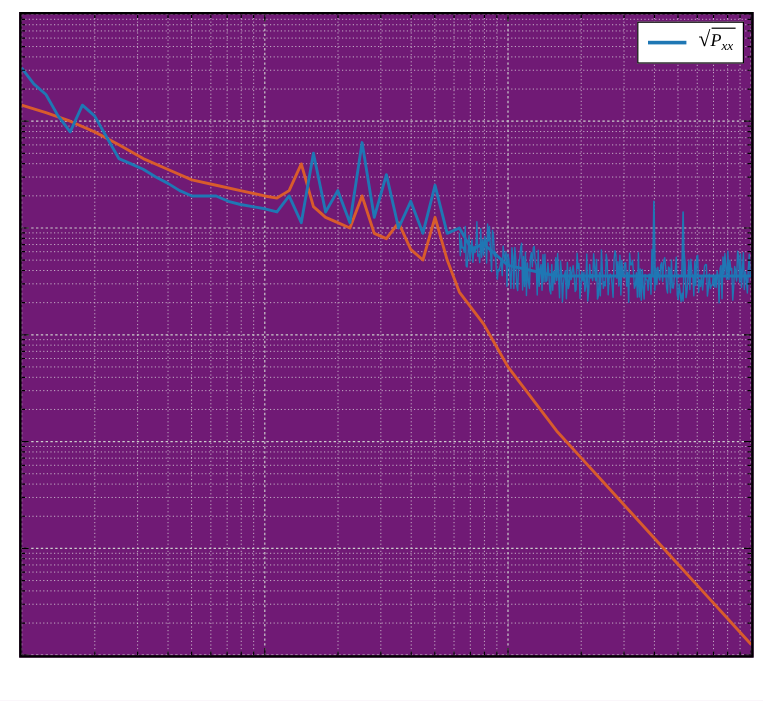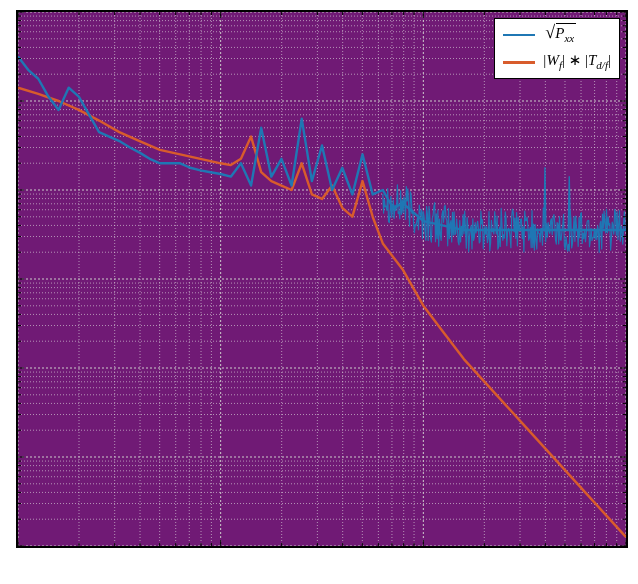--- a/index.html
+++ b/index.html
@@ -333,25 +333,17 @@
 
     <div class="legend">
       <div class="row">
         <div class="swatch" id="sw1" style="background: rgb(31, 119, 180);"></div>
         <div class="lbl">
           <span class="sqrt">
             <span class="rad">√</span><span class="bar"></span><span class="body"><span class="math-i">P</span><sub><span class="math-i">xx</span></sub></span>
           </span>
         </div>
       </div>
-      <div class="row">
-        <div class="swatch" id="sw2" style="background: rgb(216, 92, 44);"></div>
-        <div class="lbl">
-          |<span class="math-i">W</span><sub><span class="math-i">f</span></sub>|
-          ∗
-          |<span class="math-i">T</span><sub><span class="math-i">d/f</span></sub>|
-        </div>
-      </div>
     </div>
 
   </div>
 
 </div>
 
 </body></html>

